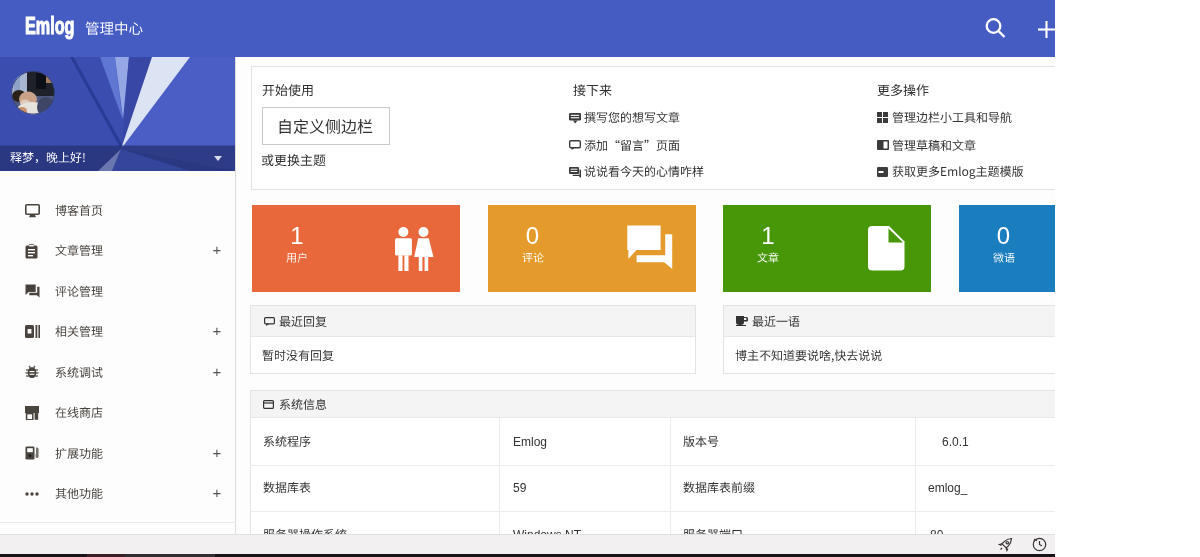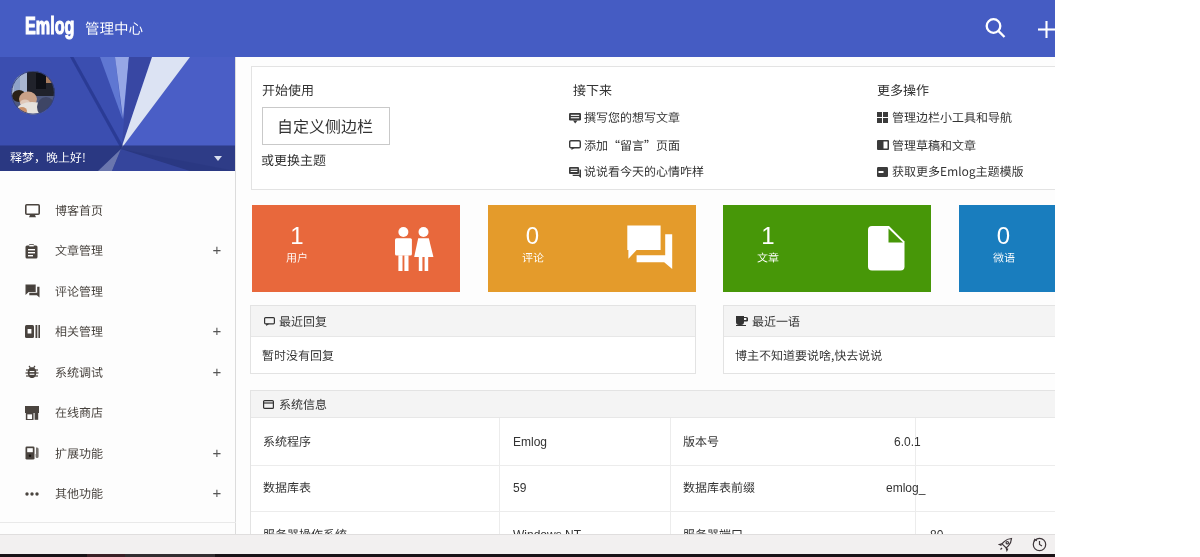--- a/index.html
+++ b/index.html
@@ -386,33 +386,33 @@
       <svg class="zh " width="48.0" height="17.4" viewBox="0 0 48.0 17.4">
         <path fill="#333333" d="M3.4 11.2 4.3 11.6Q4 12 3.5 12.5Q3.1 13 2.6 13.4Q2.1 13.8 1.6 14.2Q1.5 14.1 1.4 14Q1.3 13.9 1.1 13.7Q1 13.6 0.8 13.6Q1.6 13.1 2.3 12.5Q3 11.9 3.4 11.2ZM7.6 11.6 8.3 11.2Q8.8 11.5 9.4 12Q9.9 12.4 10.4 12.9Q10.9 13.3 11.2 13.6L10.5 14.2Q10.2 13.8 9.7 13.4Q9.2 12.9 8.7 12.5Q8.1 12 7.6 11.6ZM5.7 10.3H6.6V13.7Q6.6 14.1 6.5 14.3Q6.4 14.5 6.1 14.6Q5.8 14.7 5.3 14.7Q4.8 14.7 4.2 14.7Q4.2 14.5 4.1 14.3Q4 14 3.8 13.9Q4.2 13.9 4.5 13.9Q4.9 13.9 5.1 13.9Q5.3 13.9 5.4 13.9Q5.6 13.9 5.6 13.8Q5.7 13.8 5.7 13.7ZM9.6 3.9 10.3 4.7Q9.4 4.9 8.4 5Q7.3 5.2 6.2 5.3Q5 5.4 3.8 5.5Q2.6 5.6 1.5 5.7Q1.5 5.5 1.4 5.3Q1.4 5 1.3 4.9Q2.4 4.8 3.5 4.7Q4.7 4.7 5.8 4.5Q6.9 4.4 7.9 4.3Q8.9 4.1 9.6 3.9ZM1.5 11Q1.5 10.9 1.5 10.7Q1.4 10.6 1.4 10.4Q1.3 10.3 1.3 10.1Q1.6 10.1 2 9.9Q2.4 9.8 2.9 9.5Q3.2 9.3 3.8 9Q4.4 8.7 5.2 8.2Q6 7.7 6.8 7.2Q7.6 6.6 8.4 6L9.1 6.6Q7.4 7.9 5.6 8.9Q3.9 9.9 2.2 10.6V10.6Q2.2 10.6 2.1 10.6Q2 10.7 1.9 10.7Q1.7 10.8 1.6 10.9Q1.5 10.9 1.5 11ZM1.5 11 1.5 10.3 2.1 10 9.8 9.5Q9.8 9.7 9.8 9.9Q9.8 10.1 9.8 10.2Q8 10.4 6.7 10.5Q5.5 10.5 4.6 10.6Q3.7 10.7 3.2 10.7Q2.6 10.8 2.3 10.8Q2 10.9 1.8 10.9Q1.7 10.9 1.5 11ZM2.2 8.5Q2.2 8.4 2.1 8.2Q2.1 8.1 2 7.9Q2 7.8 1.9 7.7Q2.1 7.6 2.3 7.5Q2.6 7.4 2.8 7.2Q3 7.1 3.3 6.9Q3.5 6.6 3.9 6.3Q4.3 6 4.6 5.6Q5 5.3 5.3 4.9L6.1 5.3Q5.3 6.1 4.5 6.8Q3.6 7.5 2.8 8.1V8.1Q2.8 8.1 2.7 8.1Q2.6 8.2 2.5 8.2Q2.4 8.3 2.3 8.3Q2.2 8.4 2.2 8.5ZM2.2 8.5 2.2 7.9 2.7 7.6 6.9 7.4Q6.8 7.6 6.8 7.8Q6.8 8 6.8 8.1Q5.3 8.2 4.5 8.2Q3.6 8.3 3.2 8.3Q2.7 8.4 2.5 8.4Q2.3 8.4 2.2 8.5ZM8 8.6 8.7 8.2Q9.1 8.6 9.6 9.1Q10.1 9.6 10.5 10.1Q10.9 10.5 11.1 10.9L10.4 11.3Q10.2 11 9.8 10.5Q9.4 10 8.9 9.5Q8.4 9 8 8.6Z M20.9 7.3 21.6 6.9Q21.9 7.3 22.3 7.8Q22.6 8.3 22.9 8.8Q23.2 9.2 23.4 9.6L22.6 10Q22.5 9.7 22.2 9.2Q21.9 8.7 21.6 8.2Q21.2 7.7 20.9 7.3ZM16.9 5.6H23.4V6.4H16.9ZM20.4 9.7H21.3V13.5Q21.3 13.7 21.3 13.8Q21.4 13.8 21.6 13.8Q21.6 13.8 21.8 13.8Q22 13.8 22.1 13.8Q22.3 13.8 22.4 13.8Q22.5 13.8 22.6 13.7Q22.7 13.6 22.7 13.3Q22.7 12.9 22.7 12.2Q22.9 12.3 23.1 12.4Q23.3 12.5 23.5 12.6Q23.5 13.4 23.4 13.8Q23.3 14.3 23.1 14.5Q22.8 14.6 22.5 14.6Q22.4 14.6 22.3 14.6Q22.1 14.6 21.9 14.6Q21.8 14.6 21.6 14.6Q21.5 14.6 21.4 14.6Q21 14.6 20.8 14.5Q20.6 14.4 20.5 14.2Q20.4 13.9 20.4 13.5ZM18.1 9.7H19Q19 10.7 18.9 11.5Q18.7 12.3 18.5 13Q18.2 13.6 17.7 14Q17.2 14.5 16.4 14.8Q16.3 14.7 16.2 14.6Q16.1 14.4 16 14.3Q15.9 14.2 15.8 14.1Q16.5 13.8 17 13.4Q17.4 13.1 17.7 12.5Q17.9 12 18 11.3Q18.1 10.6 18.1 9.7ZM16.9 9.8 16.9 9.1 17.4 8.8 22.3 8.4Q22.3 8.5 22.3 8.8Q22.3 9 22.4 9.1Q21 9.2 20.1 9.3Q19.1 9.4 18.6 9.5Q18 9.5 17.7 9.6Q17.4 9.6 17.2 9.7Q17 9.7 16.9 9.8ZM19.1 4 20 3.8Q20.2 4.2 20.4 4.6Q20.6 5 20.7 5.3L19.8 5.6Q19.7 5.3 19.5 4.9Q19.3 4.4 19.1 4ZM16.9 9.8Q16.9 9.6 16.9 9.5Q16.8 9.3 16.8 9.1Q16.7 9 16.6 8.9Q16.8 8.8 17 8.7Q17.2 8.7 17.4 8.5Q17.5 8.4 17.8 8.1Q18 7.7 18.4 7.3Q18.7 6.9 18.9 6.5Q19.2 6.2 19.4 5.9H20.4Q20.2 6.3 19.9 6.7Q19.6 7.1 19.2 7.6Q18.9 8.1 18.6 8.5Q18.2 8.9 18 9.2Q18 9.2 17.9 9.2Q17.8 9.2 17.6 9.3Q17.5 9.4 17.3 9.4Q17.2 9.5 17.1 9.6Q16.9 9.7 16.9 9.8ZM12.8 11.7Q12.8 11.6 12.7 11.5Q12.7 11.3 12.6 11.1Q12.6 11 12.5 10.9Q12.7 10.8 12.9 10.6Q13.1 10.4 13.4 10.1Q13.6 9.9 13.9 9.5Q14.1 9.2 14.5 8.7Q14.9 8.1 15.2 7.5Q15.6 6.9 15.9 6.3L16.7 6.8Q16 8 15.2 9.2Q14.3 10.4 13.4 11.2V11.3Q13.4 11.3 13.3 11.3Q13.2 11.4 13.1 11.4Q13 11.5 12.9 11.6Q12.8 11.7 12.8 11.7ZM12.8 11.7 12.7 11 13.2 10.6 16.4 10Q16.4 10.2 16.4 10.4Q16.4 10.7 16.4 10.8Q15.3 11 14.6 11.2Q14 11.4 13.6 11.5Q13.2 11.5 13.1 11.6Q12.9 11.7 12.8 11.7ZM12.7 8.8Q12.7 8.7 12.6 8.6Q12.6 8.4 12.5 8.2Q12.5 8 12.4 7.9Q12.6 7.9 12.7 7.7Q12.9 7.5 13.1 7.2Q13.2 7 13.4 6.7Q13.6 6.4 13.9 5.9Q14.1 5.4 14.4 4.9Q14.6 4.3 14.8 3.8L15.7 4.2Q15.4 5 15 5.7Q14.6 6.4 14.2 7.1Q13.7 7.8 13.3 8.3V8.3Q13.3 8.3 13.2 8.4Q13.1 8.4 13 8.5Q12.9 8.6 12.8 8.7Q12.7 8.8 12.7 8.8ZM12.7 8.8 12.7 8.2 13.1 7.9 15.4 7.6Q15.4 7.8 15.3 8Q15.3 8.3 15.3 8.4Q14.5 8.5 14.1 8.6Q13.6 8.6 13.3 8.7Q13.1 8.7 12.9 8.8Q12.8 8.8 12.7 8.8ZM12.5 13.3Q13 13.2 13.6 13Q14.3 12.8 15 12.6Q15.7 12.4 16.4 12.2L16.5 12.9Q15.5 13.3 14.5 13.6Q13.5 13.9 12.7 14.2Z M31.7 9.5H32.6V14.3H31.7ZM29.1 9.2H35.3V10H29.1ZM28.6 13.8H35.6V14.6H28.6ZM29.4 11.4H35V12.2H29.4ZM30.4 5.1V7.3H34V5.1ZM29.5 4.3H34.9V8.1H29.5ZM26.5 4.8H27.4V14.9H26.5ZM24.6 7.2H28.9V8.1H24.6ZM26.6 7.5 27.2 7.8Q27 8.4 26.7 9.1Q26.5 9.8 26.1 10.4Q25.8 11.1 25.5 11.7Q25.2 12.3 24.8 12.7Q24.7 12.5 24.6 12.3Q24.5 12 24.3 11.9Q24.7 11.5 25 11Q25.3 10.5 25.6 9.9Q25.9 9.3 26.2 8.7Q26.4 8.1 26.6 7.5ZM28.3 4 29 4.7Q28.4 4.9 27.7 5.1Q27 5.3 26.2 5.4Q25.5 5.6 24.8 5.7Q24.8 5.5 24.7 5.3Q24.6 5.1 24.5 5Q25.2 4.9 25.9 4.7Q26.6 4.6 27.3 4.4Q27.9 4.2 28.3 4ZM27.4 8.8Q27.5 8.9 27.7 9.1Q28 9.3 28.2 9.6Q28.5 9.9 28.7 10.1Q29 10.4 29.1 10.5L28.5 11.2Q28.4 11 28.2 10.7Q28 10.4 27.8 10.1Q27.5 9.8 27.3 9.6Q27.1 9.3 27 9.1Z M39.5 6.9H45.5V7.6H39.5ZM38.8 9.9H46.7V10.7H38.8ZM42.5 10.2H43.4V13.8Q43.4 14.2 43.3 14.5Q43.2 14.7 42.8 14.8Q42.5 14.9 42 14.9Q41.4 14.9 40.6 14.9Q40.6 14.7 40.5 14.5Q40.4 14.2 40.3 14Q40.7 14.1 41.1 14.1Q41.5 14.1 41.8 14.1Q42.1 14.1 42.2 14.1Q42.4 14 42.4 14Q42.5 14 42.5 13.8ZM46.4 9.9H46.6L46.7 9.8L47.4 10.1Q46.9 10.8 46.4 11.4Q45.9 12.1 45.5 12.5L44.8 12.2Q45.2 11.8 45.6 11.2Q46.1 10.6 46.4 10ZM45.3 6.9H45.5L45.7 6.8L46.3 7.3Q45.9 7.7 45.3 8.1Q44.8 8.5 44.2 8.9Q43.6 9.3 43.1 9.6Q43 9.4 42.8 9.3Q42.7 9.1 42.6 9Q43.1 8.8 43.6 8.5Q44.1 8.1 44.5 7.7Q45 7.4 45.3 7.1ZM37.9 5.2H47.4V6H37.9ZM37.4 5.2H38.3V8.5Q38.3 9.2 38.3 10Q38.2 10.9 38.1 11.7Q38 12.6 37.7 13.4Q37.5 14.2 37.1 14.9Q37.1 14.8 36.9 14.7Q36.8 14.6 36.6 14.6Q36.5 14.5 36.4 14.4Q36.7 13.8 37 13Q37.2 12.3 37.3 11.5Q37.4 10.7 37.4 9.9Q37.4 9.2 37.4 8.5ZM40.5 8.7 41 8.1Q41.6 8.4 42.2 8.7Q42.9 9 43.5 9.3Q44.1 9.6 44.5 9.8L43.9 10.4Q43.5 10.2 42.9 9.9Q42.3 9.5 41.7 9.2Q41 8.9 40.5 8.7ZM41.7 4 42.5 3.8Q42.7 4.1 43 4.6Q43.2 5 43.3 5.3L42.4 5.6Q42.3 5.3 42.1 4.9Q41.8 4.4 41.7 4Z"></path>
       </svg>
     </div>
 <div class="lat" style="left:513px;top:434.5px">Emlog</div>
 <div style="position:absolute;left:683px;top:431.6px;">
       <svg class="zh " width="36.0" height="17.4" viewBox="0 0 36.0 17.4">
         <path fill="#333333" d="M1.6 7.2H5.3V8H1.6ZM6.3 7.3H10.6V8.2H6.3ZM3.4 3.8H4.2V7.6H3.4ZM1.6 9.7H4.5V14.9H3.7V10.5H1.6ZM1.3 4.1H2.1V8.8Q2.1 9.6 2.1 10.4Q2 11.3 1.9 12Q1.8 12.8 1.6 13.6Q1.4 14.3 1 14.9Q0.9 14.8 0.8 14.7Q0.7 14.6 0.6 14.5Q0.5 14.4 0.4 14.4Q0.7 13.8 0.8 13.1Q1 12.4 1.1 11.7Q1.2 11 1.2 10.3Q1.3 9.5 1.3 8.9ZM10.3 7.3H10.5L10.6 7.3L11.2 7.5Q10.9 9.4 10.3 10.9Q9.7 12.3 8.8 13.3Q7.8 14.3 6.7 14.9Q6.7 14.8 6.6 14.7Q6.5 14.5 6.4 14.4Q6.3 14.3 6.2 14.2Q7.2 13.7 8.1 12.8Q8.9 11.9 9.5 10.5Q10.1 9.2 10.3 7.5ZM7.6 7.9Q7.8 9.3 8.4 10.6Q8.9 11.8 9.7 12.7Q10.5 13.7 11.6 14.2Q11.5 14.3 11.3 14.4Q11.2 14.5 11.1 14.7Q11 14.8 10.9 14.9Q9.8 14.3 9 13.3Q8.2 12.3 7.7 10.9Q7.2 9.6 6.9 8ZM10.8 3.9 11.4 4.7Q10.7 4.9 9.8 5Q8.9 5.2 7.9 5.3Q6.9 5.4 6 5.4Q6 5.3 5.9 5Q5.9 4.8 5.8 4.7Q6.7 4.6 7.6 4.5Q8.5 4.4 9.4 4.2Q10.2 4.1 10.8 3.9ZM5.8 4.7H6.7V8.8Q6.7 9.6 6.6 10.4Q6.6 11.2 6.5 12Q6.3 12.8 6.1 13.5Q5.9 14.3 5.5 14.9Q5.4 14.9 5.3 14.8Q5.1 14.7 5 14.6Q4.9 14.5 4.8 14.4Q5.1 13.8 5.3 13.1Q5.5 12.4 5.6 11.7Q5.7 10.9 5.8 10.2Q5.8 9.5 5.8 8.8Z M12.8 6.4H23.2V7.3H12.8ZM14.7 11.7H21.3V12.6H14.7ZM17.5 3.9H18.5V14.9H17.5ZM16.6 6.7 17.5 6.9Q17 8.2 16.3 9.3Q15.7 10.5 14.8 11.4Q14 12.3 13.1 13Q13 12.9 12.9 12.7Q12.8 12.6 12.7 12.5Q12.6 12.3 12.4 12.2Q13.3 11.7 14.1 10.8Q14.9 9.9 15.6 8.9Q16.2 7.8 16.6 6.7ZM19.3 6.7Q19.7 7.8 20.4 8.9Q21 9.9 21.8 10.8Q22.7 11.6 23.6 12.2Q23.5 12.3 23.3 12.4Q23.2 12.5 23.1 12.7Q23 12.8 22.9 12.9Q21.9 12.3 21.1 11.4Q20.3 10.5 19.6 9.3Q19 8.2 18.5 6.9Z M27.1 5.1V6.8H32.8V5.1ZM26.2 4.3H33.8V7.6H26.2ZM24.8 8.6H35.2V9.5H24.8ZM27 10.8H33.1V11.6H27ZM32.8 10.8H33.8Q33.8 10.8 33.8 10.9Q33.8 11 33.8 11.1Q33.8 11.2 33.7 11.2Q33.6 12.2 33.4 12.9Q33.3 13.6 33.1 13.9Q32.9 14.3 32.7 14.5Q32.5 14.7 32.3 14.8Q32 14.8 31.7 14.8Q31.4 14.9 30.8 14.9Q30.3 14.8 29.6 14.8Q29.6 14.6 29.5 14.4Q29.5 14.1 29.3 13.9Q30 14 30.5 14Q31.1 14 31.4 14Q31.6 14 31.7 14Q31.9 14 32 13.9Q32.1 13.8 32.3 13.4Q32.4 13.1 32.6 12.5Q32.7 11.9 32.8 10.9ZM27.4 9 28.3 9.1Q28.2 9.6 28.1 10Q27.9 10.5 27.8 10.9Q27.6 11.3 27.5 11.6H26.4Q26.6 11.3 26.8 10.8Q26.9 10.4 27.1 9.9Q27.2 9.4 27.4 9Z"></path>
       </svg>
     </div>
-<div class="lat" style="left:894px;top:434.5px">6.0.1</div>
+<div class="lat" style="left:942px;top:434.5px">6.0.1</div>
 <div style="position:absolute;left:263px;top:478.1px;">
       <svg class="zh " width="48.0" height="17.4" viewBox="0 0 48.0 17.4">
         <path fill="#333333" d="M0.8 10H5.4V10.8H0.8ZM0.6 6.1H6.4V6.8H0.6ZM5.3 4.1 6.1 4.4Q5.8 4.8 5.5 5.2Q5.2 5.7 5 6L4.4 5.7Q4.6 5.5 4.7 5.2Q4.9 4.9 5.1 4.6Q5.2 4.3 5.3 4.1ZM3.1 3.8H3.9V9.1H3.1ZM1.1 4.4 1.7 4.1Q2 4.5 2.2 4.9Q2.4 5.4 2.5 5.7L1.8 6Q1.7 5.7 1.5 5.2Q1.3 4.8 1.1 4.4ZM3.1 6.4 3.7 6.7Q3.4 7.2 3 7.7Q2.5 8.2 2 8.7Q1.5 9.1 1 9.4Q0.9 9.2 0.7 9Q0.6 8.8 0.5 8.7Q1 8.5 1.5 8.1Q2 7.7 2.4 7.3Q2.8 6.8 3.1 6.4ZM3.8 6.6Q4 6.7 4.3 6.9Q4.6 7.1 4.9 7.3Q5.3 7.6 5.6 7.8Q5.9 8 6 8.1L5.5 8.7Q5.4 8.6 5.1 8.3Q4.8 8.1 4.5 7.8Q4.1 7.6 3.8 7.4Q3.5 7.2 3.3 7ZM7.3 6.2H11.4V7H7.3ZM7.5 3.9 8.4 4.1Q8.2 5.2 7.9 6.3Q7.7 7.3 7.3 8.3Q6.9 9.2 6.5 9.9Q6.4 9.8 6.3 9.7Q6.1 9.6 6 9.5Q5.9 9.4 5.8 9.3Q6.2 8.7 6.6 7.8Q6.9 7 7.2 6Q7.4 5 7.5 3.9ZM9.8 6.6 10.6 6.7Q10.3 8.8 9.8 10.3Q9.2 11.9 8.3 13Q7.4 14.1 5.9 14.9Q5.9 14.8 5.8 14.7Q5.7 14.5 5.6 14.4Q5.5 14.3 5.4 14.2Q6.8 13.5 7.7 12.5Q8.5 11.4 9 10Q9.5 8.5 9.8 6.6ZM7.8 6.9Q8 8.5 8.5 9.9Q9 11.3 9.8 12.4Q10.6 13.5 11.7 14.1Q11.5 14.2 11.3 14.4Q11.2 14.6 11.1 14.8Q9.9 14.1 9.1 13Q8.3 11.8 7.8 10.3Q7.3 8.8 7 7.1ZM1.3 12.1 1.9 11.5Q2.5 11.8 3.2 12.1Q3.9 12.4 4.5 12.8Q5.1 13.1 5.5 13.4L4.9 14Q4.5 13.7 3.9 13.3Q3.3 13 2.6 12.7Q2 12.3 1.3 12.1ZM5.1 10H5.3L5.4 10L5.9 10.2Q5.6 11.5 4.8 12.4Q4.1 13.3 3.1 13.9Q2.1 14.5 0.9 14.8Q0.9 14.6 0.7 14.4Q0.6 14.2 0.5 14.1Q1.6 13.8 2.5 13.3Q3.4 12.8 4.1 12.1Q4.8 11.3 5.1 10.2ZM1.3 12.1Q1.6 11.7 1.9 11.2Q2.1 10.7 2.4 10.2Q2.6 9.7 2.8 9.3L3.6 9.4Q3.4 9.9 3.2 10.4Q2.9 10.9 2.6 11.4Q2.4 11.9 2.1 12.2Z M17.2 4.4H23.1V7.5H17.2V6.7H22.2V5.2H17.2ZM16.7 4.4H17.6V8Q17.6 8.7 17.6 9.6Q17.5 10.5 17.4 11.5Q17.2 12.4 16.9 13.3Q16.6 14.1 16.1 14.9Q16 14.8 15.9 14.7Q15.8 14.6 15.6 14.5Q15.5 14.4 15.4 14.4Q15.9 13.7 16.1 12.9Q16.4 12.1 16.5 11.2Q16.7 10.3 16.7 9.5Q16.7 8.7 16.7 8ZM17.2 8.8H23.5V9.6H17.2ZM18.2 13.7H22.6V14.4H18.2ZM20 7.4H20.8V11.4H20ZM17.8 11.1H23.1V14.8H22.3V11.8H18.6V14.9H17.8ZM12.4 10.2Q13.1 10 14.1 9.7Q15.1 9.4 16.1 9.1L16.2 9.9Q15.3 10.2 14.3 10.5Q13.4 10.8 12.6 11.1ZM12.5 6.3H16.2V7.1H12.5ZM14 3.8H14.8V13.8Q14.8 14.1 14.8 14.3Q14.7 14.5 14.4 14.6Q14.2 14.7 13.9 14.8Q13.5 14.8 12.9 14.8Q12.9 14.6 12.8 14.4Q12.8 14.1 12.7 14Q13.1 14 13.4 14Q13.7 14 13.8 14Q13.9 14 14 13.9Q14 13.9 14 13.8Z M27.1 7.3H34.9V8.2H27.1ZM26.8 12.2H35.4V13H26.8ZM31.1 8.7H32V14.9H31.1ZM27.9 11Q27.9 10.9 27.8 10.7Q27.8 10.6 27.7 10.4Q27.6 10.2 27.6 10.1Q27.8 10.1 27.9 9.9Q28.1 9.7 28.3 9.4Q28.3 9.3 28.5 8.9Q28.7 8.6 28.9 8.2Q29.2 7.7 29.4 7.2Q29.6 6.7 29.8 6.1L30.7 6.5Q30.4 7.2 30 7.9Q29.7 8.6 29.3 9.3Q28.9 10 28.5 10.5V10.5Q28.5 10.5 28.4 10.5Q28.3 10.6 28.2 10.7Q28.1 10.7 28 10.8Q27.9 10.9 27.9 11ZM27.9 11V10.3L28.4 10H34.7L34.7 10.8H29Q28.6 10.8 28.3 10.9Q28 10.9 27.9 11ZM25.9 5.1H35.4V5.9H25.9ZM25.5 5.1H26.3V8.5Q26.3 9.2 26.3 10Q26.3 10.9 26.1 11.7Q26 12.6 25.8 13.4Q25.5 14.2 25.1 14.9Q25.1 14.9 24.9 14.7Q24.8 14.6 24.6 14.6Q24.5 14.5 24.4 14.4Q24.7 13.8 25 13Q25.2 12.3 25.3 11.5Q25.4 10.7 25.4 9.9Q25.5 9.2 25.5 8.5ZM29.6 4.1 30.5 3.8Q30.7 4.2 31 4.6Q31.2 5 31.3 5.2L30.3 5.5Q30.3 5.2 30.1 4.8Q29.9 4.4 29.6 4.1Z M37.3 4.9H46.8V5.7H37.3ZM37.9 6.7H46.3V7.4H37.9ZM36.8 8.5H47.2V9.3H36.8ZM41.5 3.8H42.4V9.2H41.5ZM41.3 8.7 42.1 9.1Q41.7 9.6 41.1 10.1Q40.5 10.6 39.8 11.1Q39.1 11.5 38.4 11.9Q37.7 12.2 37 12.5Q37 12.3 36.9 12.2Q36.8 12.1 36.6 11.9Q36.5 11.8 36.4 11.7Q37.1 11.5 37.8 11.2Q38.5 10.9 39.2 10.5Q39.8 10.1 40.4 9.6Q40.9 9.2 41.3 8.7ZM42.7 8.9Q43.1 10.1 43.8 11Q44.4 12 45.4 12.7Q46.4 13.3 47.6 13.7Q47.5 13.8 47.4 13.9Q47.3 14.1 47.2 14.2Q47.1 14.3 47 14.5Q45.7 14.1 44.7 13.3Q43.7 12.5 43 11.5Q42.3 10.4 41.8 9.1ZM46.2 9.8 46.9 10.3Q46.3 10.8 45.6 11.3Q44.9 11.8 44.2 12.2L43.7 11.7Q44.1 11.4 44.5 11.1Q45 10.8 45.4 10.4Q45.8 10.1 46.2 9.8ZM39 14.9 39 14.1 39.4 13.7 42.9 12.7Q43 12.9 43 13.1Q43.1 13.3 43.1 13.5Q41.8 13.9 41.1 14.1Q40.3 14.4 39.9 14.5Q39.5 14.6 39.3 14.7Q39.1 14.8 39 14.9ZM39 14.9Q39 14.8 38.9 14.6Q38.9 14.4 38.8 14.3Q38.7 14.1 38.6 14.1Q38.8 14 38.9 13.8Q39.1 13.6 39.1 13.3V10.7H40V14Q40 14 39.9 14.1Q39.8 14.1 39.7 14.2Q39.5 14.3 39.4 14.4Q39.2 14.6 39.1 14.7Q39 14.8 39 14.9Z"></path>
       </svg>
     </div>
 <div class="lat" style="left:513px;top:481.0px">59</div>
 <div style="position:absolute;left:683px;top:478.1px;">
       <svg class="zh " width="72.0" height="17.4" viewBox="0 0 72.0 17.4">
         <path fill="#333333" d="M0.8 10H5.4V10.8H0.8ZM0.6 6.1H6.4V6.8H0.6ZM5.3 4.1 6.1 4.4Q5.8 4.8 5.5 5.2Q5.2 5.7 5 6L4.4 5.7Q4.6 5.5 4.7 5.2Q4.9 4.9 5.1 4.6Q5.2 4.3 5.3 4.1ZM3.1 3.8H3.9V9.1H3.1ZM1.1 4.4 1.7 4.1Q2 4.5 2.2 4.9Q2.4 5.4 2.5 5.7L1.8 6Q1.7 5.7 1.5 5.2Q1.3 4.8 1.1 4.4ZM3.1 6.4 3.7 6.7Q3.4 7.2 3 7.7Q2.5 8.2 2 8.7Q1.5 9.1 1 9.4Q0.9 9.2 0.7 9Q0.6 8.8 0.5 8.7Q1 8.5 1.5 8.1Q2 7.7 2.4 7.3Q2.8 6.8 3.1 6.4ZM3.8 6.6Q4 6.7 4.3 6.9Q4.6 7.1 4.9 7.3Q5.3 7.6 5.6 7.8Q5.9 8 6 8.1L5.5 8.7Q5.4 8.6 5.1 8.3Q4.8 8.1 4.5 7.8Q4.1 7.6 3.8 7.4Q3.5 7.2 3.3 7ZM7.3 6.2H11.4V7H7.3ZM7.5 3.9 8.4 4.1Q8.2 5.2 7.9 6.3Q7.7 7.3 7.3 8.3Q6.9 9.2 6.5 9.9Q6.4 9.8 6.3 9.7Q6.1 9.6 6 9.5Q5.9 9.4 5.8 9.3Q6.2 8.7 6.6 7.8Q6.9 7 7.2 6Q7.4 5 7.5 3.9ZM9.8 6.6 10.6 6.7Q10.3 8.8 9.8 10.3Q9.2 11.9 8.3 13Q7.4 14.1 5.9 14.9Q5.9 14.8 5.8 14.7Q5.7 14.5 5.6 14.4Q5.5 14.3 5.4 14.2Q6.8 13.5 7.7 12.5Q8.5 11.4 9 10Q9.5 8.5 9.8 6.6ZM7.8 6.9Q8 8.5 8.5 9.9Q9 11.3 9.8 12.4Q10.6 13.5 11.7 14.1Q11.5 14.2 11.3 14.4Q11.2 14.6 11.1 14.8Q9.9 14.1 9.1 13Q8.3 11.8 7.8 10.3Q7.3 8.8 7 7.1ZM1.3 12.1 1.9 11.5Q2.5 11.8 3.2 12.1Q3.9 12.4 4.5 12.8Q5.1 13.1 5.5 13.4L4.9 14Q4.5 13.7 3.9 13.3Q3.3 13 2.6 12.7Q2 12.3 1.3 12.1ZM5.1 10H5.3L5.4 10L5.9 10.2Q5.6 11.5 4.8 12.4Q4.1 13.3 3.1 13.9Q2.1 14.5 0.9 14.8Q0.9 14.6 0.7 14.4Q0.6 14.2 0.5 14.1Q1.6 13.8 2.5 13.3Q3.4 12.8 4.1 12.1Q4.8 11.3 5.1 10.2ZM1.3 12.1Q1.6 11.7 1.9 11.2Q2.1 10.7 2.4 10.2Q2.6 9.7 2.8 9.3L3.6 9.4Q3.4 9.9 3.2 10.4Q2.9 10.9 2.6 11.4Q2.4 11.9 2.1 12.2Z M17.2 4.4H23.1V7.5H17.2V6.7H22.2V5.2H17.2ZM16.7 4.4H17.6V8Q17.6 8.7 17.6 9.6Q17.5 10.5 17.4 11.5Q17.2 12.4 16.9 13.3Q16.6 14.1 16.1 14.9Q16 14.8 15.9 14.7Q15.8 14.6 15.6 14.5Q15.5 14.4 15.4 14.4Q15.9 13.7 16.1 12.9Q16.4 12.1 16.5 11.2Q16.7 10.3 16.7 9.5Q16.7 8.7 16.7 8ZM17.2 8.8H23.5V9.6H17.2ZM18.2 13.7H22.6V14.4H18.2ZM20 7.4H20.8V11.4H20ZM17.8 11.1H23.1V14.8H22.3V11.8H18.6V14.9H17.8ZM12.4 10.2Q13.1 10 14.1 9.7Q15.1 9.4 16.1 9.1L16.2 9.9Q15.3 10.2 14.3 10.5Q13.4 10.8 12.6 11.1ZM12.5 6.3H16.2V7.1H12.5ZM14 3.8H14.8V13.8Q14.8 14.1 14.8 14.3Q14.7 14.5 14.4 14.6Q14.2 14.7 13.9 14.8Q13.5 14.8 12.9 14.8Q12.9 14.6 12.8 14.4Q12.8 14.1 12.7 14Q13.1 14 13.4 14Q13.7 14 13.8 14Q13.9 14 14 13.9Q14 13.9 14 13.8Z M27.1 7.3H34.9V8.2H27.1ZM26.8 12.2H35.4V13H26.8ZM31.1 8.7H32V14.9H31.1ZM27.9 11Q27.9 10.9 27.8 10.7Q27.8 10.6 27.7 10.4Q27.6 10.2 27.6 10.1Q27.8 10.1 27.9 9.9Q28.1 9.7 28.3 9.4Q28.3 9.3 28.5 8.9Q28.7 8.6 28.9 8.2Q29.2 7.7 29.4 7.2Q29.6 6.7 29.8 6.1L30.7 6.5Q30.4 7.2 30 7.9Q29.7 8.6 29.3 9.3Q28.9 10 28.5 10.5V10.5Q28.5 10.5 28.4 10.5Q28.3 10.6 28.2 10.7Q28.1 10.7 28 10.8Q27.9 10.9 27.9 11ZM27.9 11V10.3L28.4 10H34.7L34.7 10.8H29Q28.6 10.8 28.3 10.9Q28 10.9 27.9 11ZM25.9 5.1H35.4V5.9H25.9ZM25.5 5.1H26.3V8.5Q26.3 9.2 26.3 10Q26.3 10.9 26.1 11.7Q26 12.6 25.8 13.4Q25.5 14.2 25.1 14.9Q25.1 14.9 24.9 14.7Q24.8 14.6 24.6 14.6Q24.5 14.5 24.4 14.4Q24.7 13.8 25 13Q25.2 12.3 25.3 11.5Q25.4 10.7 25.4 9.9Q25.5 9.2 25.5 8.5ZM29.6 4.1 30.5 3.8Q30.7 4.2 31 4.6Q31.2 5 31.3 5.2L30.3 5.5Q30.3 5.2 30.1 4.8Q29.9 4.4 29.6 4.1Z M37.3 4.9H46.8V5.7H37.3ZM37.9 6.7H46.3V7.4H37.9ZM36.8 8.5H47.2V9.3H36.8ZM41.5 3.8H42.4V9.2H41.5ZM41.3 8.7 42.1 9.1Q41.7 9.6 41.1 10.1Q40.5 10.6 39.8 11.1Q39.1 11.5 38.4 11.9Q37.7 12.2 37 12.5Q37 12.3 36.9 12.2Q36.8 12.1 36.6 11.9Q36.5 11.8 36.4 11.7Q37.1 11.5 37.8 11.2Q38.5 10.9 39.2 10.5Q39.8 10.1 40.4 9.6Q40.9 9.2 41.3 8.7ZM42.7 8.9Q43.1 10.1 43.8 11Q44.4 12 45.4 12.7Q46.4 13.3 47.6 13.7Q47.5 13.8 47.4 13.9Q47.3 14.1 47.2 14.2Q47.1 14.3 47 14.5Q45.7 14.1 44.7 13.3Q43.7 12.5 43 11.5Q42.3 10.4 41.8 9.1ZM46.2 9.8 46.9 10.3Q46.3 10.8 45.6 11.3Q44.9 11.8 44.2 12.2L43.7 11.7Q44.1 11.4 44.5 11.1Q45 10.8 45.4 10.4Q45.8 10.1 46.2 9.8ZM39 14.9 39 14.1 39.4 13.7 42.9 12.7Q43 12.9 43 13.1Q43.1 13.3 43.1 13.5Q41.8 13.9 41.1 14.1Q40.3 14.4 39.9 14.5Q39.5 14.6 39.3 14.7Q39.1 14.8 39 14.9ZM39 14.9Q39 14.8 38.9 14.6Q38.9 14.4 38.8 14.3Q38.7 14.1 38.6 14.1Q38.8 14 38.9 13.8Q39.1 13.6 39.1 13.3V10.7H40V14Q40 14 39.9 14.1Q39.8 14.1 39.7 14.2Q39.5 14.3 39.4 14.4Q39.2 14.6 39.1 14.7Q39 14.8 39 14.9Z M48.6 5.7H59.4V6.6H48.6ZM49.9 9.6H53.2V10.3H49.9ZM49.9 11.5H53.2V12.2H49.9ZM55.2 7.7H56.1V12.7H55.2ZM52.9 7.6H53.8V13.8Q53.8 14.2 53.7 14.4Q53.6 14.6 53.3 14.7Q53.1 14.8 52.7 14.8Q52.3 14.8 51.7 14.8Q51.6 14.7 51.6 14.4Q51.5 14.2 51.4 14Q51.8 14 52.2 14.1Q52.6 14.1 52.7 14Q52.8 14 52.9 14Q52.9 13.9 52.9 13.8ZM57.7 7.4H58.6V13.8Q58.6 14.2 58.5 14.4Q58.4 14.6 58.1 14.7Q57.8 14.8 57.3 14.8Q56.9 14.8 56.2 14.8Q56.1 14.7 56 14.4Q55.9 14.2 55.8 14Q56.4 14 56.8 14Q57.3 14 57.4 14Q57.6 14 57.6 13.9Q57.7 13.9 57.7 13.8ZM50.5 4.1 51.3 3.8Q51.7 4.2 52 4.7Q52.4 5.2 52.5 5.5L51.6 5.8Q51.5 5.5 51.2 5Q50.8 4.5 50.5 4.1ZM56.7 3.8 57.6 4.1Q57.3 4.7 56.9 5.2Q56.5 5.8 56.2 6.2L55.4 5.9Q55.6 5.6 55.9 5.3Q56.1 4.9 56.3 4.5Q56.5 4.1 56.7 3.8ZM49.4 7.6H53.2V8.4H50.2V14.8H49.4Z M60.8 11.7Q60.7 11.6 60.7 11.5Q60.7 11.4 60.6 11.2Q60.6 11.1 60.5 11Q60.7 11 60.9 10.7Q61.1 10.5 61.3 10.2Q61.4 10 61.7 9.7Q61.9 9.3 62.2 8.8Q62.5 8.3 62.9 7.7Q63.2 7.1 63.4 6.5L64.1 6.8Q63.5 8.1 62.8 9.2Q62.1 10.4 61.3 11.3V11.3Q61.3 11.3 61.2 11.4Q61.1 11.4 61 11.5Q60.9 11.5 60.8 11.6Q60.8 11.7 60.8 11.7ZM60.8 11.7 60.7 11 61.1 10.7 63.9 10Q63.9 10.2 63.9 10.4Q63.9 10.6 63.9 10.7Q63 11 62.4 11.2Q61.8 11.3 61.5 11.4Q61.1 11.5 61 11.6Q60.8 11.7 60.8 11.7ZM60.7 8.8Q60.7 8.8 60.6 8.6Q60.6 8.5 60.5 8.3Q60.5 8.2 60.4 8.1Q60.6 8 60.7 7.8Q60.9 7.6 61 7.3Q61.1 7.2 61.3 6.8Q61.4 6.5 61.7 6Q61.9 5.5 62.1 5Q62.3 4.4 62.4 3.9L63.2 4.2Q62.9 5 62.6 5.7Q62.3 6.5 61.9 7.1Q61.6 7.8 61.2 8.4V8.4Q61.2 8.4 61.1 8.4Q61 8.5 60.9 8.6Q60.8 8.6 60.8 8.7Q60.7 8.8 60.7 8.8ZM60.7 8.8 60.7 8.2 61.1 7.9 63.2 7.7Q63.1 7.9 63.1 8.1Q63.1 8.3 63.1 8.4Q62.4 8.5 61.9 8.6Q61.5 8.6 61.2 8.7Q61 8.7 60.9 8.8Q60.7 8.8 60.7 8.8ZM60.5 13.2Q61.1 13 62 12.7Q63 12.4 63.9 12L64.1 12.7Q63.2 13.1 62.3 13.4Q61.4 13.8 60.7 14.1ZM64.1 4.5H66.9V5.2H64.1ZM66.6 4.5H66.8L66.9 4.5L67.4 4.6Q67.2 5.8 66.7 6.7Q66.3 7.6 65.7 8.3Q65 8.9 64.3 9.3Q64.2 9.2 64.1 9Q63.9 8.8 63.8 8.7Q64.5 8.4 65 7.8Q65.6 7.2 66 6.4Q66.5 5.6 66.6 4.6ZM64.2 6.4 64.7 5.9Q65.2 6.2 65.7 6.5Q66.3 6.9 66.7 7.3Q67.2 7.6 67.4 8L66.9 8.5Q66.6 8.2 66.2 7.8Q65.7 7.4 65.2 7.1Q64.7 6.7 64.2 6.4ZM67.8 4.5H70.7V5.2H67.8ZM70.4 4.5H70.5L70.7 4.5L71.2 4.6Q70.9 5.8 70.4 6.7Q69.9 7.6 69.3 8.3Q68.6 8.9 67.8 9.3Q67.8 9.1 67.6 9Q67.5 8.8 67.4 8.7Q68.1 8.3 68.7 7.8Q69.3 7.2 69.7 6.4Q70.2 5.6 70.4 4.6ZM67.6 6.4 68.2 5.9Q68.7 6.2 69.3 6.6Q69.9 7.1 70.4 7.5Q71 7.9 71.3 8.3L70.7 8.8Q70.4 8.5 69.9 8Q69.4 7.6 68.8 7.2Q68.2 6.8 67.6 6.4ZM64 9.7H66.9V10.5H64ZM66.6 9.7H66.8L66.9 9.7L67.4 9.8Q67.2 11.1 66.6 12.1Q66.1 13.1 65.3 13.8Q64.6 14.5 63.7 14.9Q63.6 14.7 63.5 14.5Q63.3 14.3 63.2 14.2Q64 13.9 64.7 13.3Q65.4 12.7 65.9 11.8Q66.4 10.9 66.6 9.8ZM64 11.7 64.6 11.2Q65.1 11.5 65.6 11.9Q66.2 12.3 66.6 12.7Q67.1 13 67.4 13.4L66.8 13.9Q66.5 13.6 66.1 13.2Q65.6 12.8 65.1 12.4Q64.6 12 64 11.7ZM67.6 9.7H70.8V10.5H67.6ZM70.5 9.7H70.7L70.8 9.7L71.3 9.8Q71 11.2 70.4 12.2Q69.8 13.1 69 13.8Q68.2 14.5 67.3 14.9Q67.2 14.8 67 14.5Q66.9 14.3 66.8 14.2Q67.6 13.9 68.4 13.3Q69.2 12.7 69.7 11.8Q70.3 11 70.5 9.8ZM68.4 10.3Q68.7 11.2 69.1 12Q69.6 12.7 70.2 13.3Q70.8 13.9 71.6 14.2Q71.5 14.3 71.3 14.5Q71.2 14.7 71.1 14.9Q69.8 14.3 69 13.1Q68.2 12 67.7 10.5Z"></path>
       </svg>
     </div>
-<div class="lat" style="left:886px;top:481.0px">emlog_</div>
+<div class="lat" style="left:928px;top:481.0px">emlog_</div>
 <div style="position:absolute;left:263px;top:524.6px;">
       <svg class="zh " width="84.0" height="17.4" viewBox="0 0 84.0 17.4">
         <path fill="#333333" d="M1.7 4.3H4.4V5.1H1.7ZM1.7 7.1H4.5V7.9H1.7ZM6.3 8.4H10.7V9.2H6.3ZM1.6 10H4.4V10.8H1.6ZM1.3 4.3H2.1V8.6Q2.1 9.3 2.1 10.1Q2 10.9 1.9 11.8Q1.8 12.6 1.7 13.4Q1.5 14.2 1.1 14.9Q1.1 14.8 0.9 14.7Q0.8 14.7 0.7 14.6Q0.5 14.5 0.4 14.5Q0.7 13.8 0.9 13.1Q1.1 12.3 1.2 11.6Q1.2 10.8 1.3 10Q1.3 9.3 1.3 8.6ZM3.9 4.3H4.8V13.8Q4.8 14.2 4.7 14.4Q4.6 14.6 4.4 14.7Q4.1 14.8 3.8 14.9Q3.4 14.9 2.8 14.9Q2.7 14.8 2.7 14.6Q2.7 14.4 2.6 14.3Q2.6 14.1 2.5 14Q2.9 14 3.3 14Q3.6 14 3.7 14Q3.8 14 3.9 14Q3.9 13.9 3.9 13.8ZM10.1 4.3H10.9V6.6Q10.9 7 10.8 7.2Q10.7 7.4 10.5 7.5Q10.2 7.5 9.7 7.6Q9.3 7.6 8.6 7.6Q8.5 7.4 8.5 7.2Q8.4 7 8.3 6.8Q8.7 6.8 9 6.8Q9.3 6.8 9.5 6.8Q9.7 6.8 9.8 6.8Q10 6.8 10 6.8Q10.1 6.7 10.1 6.6ZM10.5 8.4H10.6L10.8 8.4L11.3 8.6Q11 10.1 10.4 11.3Q9.8 12.5 9 13.4Q8.2 14.3 7.3 14.8Q7.2 14.7 7 14.5Q6.9 14.3 6.7 14.1Q7.6 13.7 8.3 12.9Q9.1 12.1 9.6 11Q10.2 9.9 10.5 8.6ZM7.7 8.9Q8 10.1 8.6 11.1Q9.2 12.1 9.9 12.9Q10.7 13.7 11.6 14.2Q11.5 14.3 11.3 14.5Q11.2 14.7 11.1 14.9Q10.1 14.4 9.3 13.5Q8.5 12.6 7.9 11.5Q7.3 10.4 7 9.1ZM5.8 4.3H10.3V5.2H6.7V14.9H5.8Z M13.5 10.5H21.8V11.3H13.5ZM21.5 10.5H22.4Q22.4 10.5 22.4 10.6Q22.4 10.7 22.4 10.8Q22.4 10.9 22.4 10.9Q22.3 12 22.1 12.7Q22 13.4 21.8 13.8Q21.7 14.2 21.4 14.4Q21.3 14.6 21 14.7Q20.8 14.7 20.5 14.7Q20.2 14.8 19.7 14.7Q19.2 14.7 18.7 14.7Q18.7 14.5 18.6 14.3Q18.5 14.1 18.4 13.9Q18.8 13.9 19.1 14Q19.5 14 19.8 14Q20.1 14 20.2 14Q20.4 14 20.5 14Q20.6 13.9 20.7 13.9Q20.9 13.7 21 13.4Q21.2 13 21.3 12.3Q21.4 11.7 21.5 10.7ZM17.4 9.3 18.3 9.4Q18.1 11 17.4 12.1Q16.8 13.2 15.8 13.8Q14.7 14.5 13.2 14.9Q13.1 14.8 13 14.6Q13 14.5 12.9 14.3Q12.8 14.2 12.7 14.1Q14.1 13.8 15.1 13.3Q16.1 12.7 16.6 11.7Q17.2 10.8 17.4 9.3ZM15.9 5.1H21.7V5.8H15.9ZM21.5 5.1H21.6L21.8 5L22.3 5.4Q21.7 6.4 20.7 7.1Q19.6 7.8 18.4 8.3Q17.1 8.8 15.7 9.1Q14.3 9.5 12.9 9.6Q12.9 9.5 12.8 9.2Q12.7 9 12.6 8.8Q13.9 8.7 15.2 8.4Q16.6 8.2 17.8 7.7Q19 7.3 20 6.6Q20.9 6 21.5 5.2ZM15.9 6Q16.5 6.8 17.7 7.4Q18.8 8 20.3 8.3Q21.8 8.6 23.5 8.7Q23.4 8.8 23.3 8.9Q23.2 9.1 23.2 9.2Q23.1 9.4 23 9.5Q21.3 9.3 19.8 9Q18.2 8.6 17 7.9Q15.9 7.3 15.1 6.3ZM16.6 3.8 17.5 4Q16.9 5 16 5.9Q15 6.9 13.6 7.6Q13.6 7.5 13.5 7.4Q13.4 7.3 13.3 7.2Q13.2 7 13.1 7Q13.9 6.5 14.6 6Q15.3 5.5 15.8 4.9Q16.3 4.3 16.6 3.8Z M26.4 5.2V6.8H28.4V5.2ZM25.5 4.4H29.2V7.6H25.5ZM31.5 5.2V6.8H33.6V5.2ZM30.6 4.4H34.5V7.6H30.6ZM24.6 8.9H35.4V9.7H24.6ZM25.9 13.7H28.9V14.5H25.9ZM31 13.7H34.1V14.5H31ZM31.5 9.1Q31.9 9.6 32.6 10.1Q33.2 10.5 34 10.9Q34.8 11.2 35.7 11.4Q35.6 11.5 35.5 11.6Q35.3 11.8 35.2 11.9Q35.2 12 35.1 12.1Q34.3 11.9 33.4 11.5Q32.6 11.1 31.9 10.5Q31.2 10 30.7 9.4ZM25.5 11.2H29.2V14.8H28.4V12H26.4V14.9H25.5ZM30.7 11.2H34.5V14.8H33.6V12H31.5V14.9H30.7ZM29.2 7.5 30.1 7.7Q29.7 8.6 29 9.4Q28.3 10.3 27.3 11Q26.2 11.7 24.9 12.2Q24.8 12.1 24.7 12Q24.6 11.9 24.6 11.7Q24.5 11.6 24.4 11.5Q25.7 11.1 26.6 10.4Q27.6 9.8 28.2 9Q28.9 8.3 29.2 7.5ZM31.4 8.1 31.8 7.6Q32.3 7.8 32.8 8Q33.3 8.3 33.6 8.5L33.1 9.1Q32.8 8.8 32.3 8.6Q31.8 8.3 31.4 8.1Z M36.4 10.2Q37.1 10 38 9.7Q38.9 9.4 39.8 9L40 9.8Q39.1 10.2 38.2 10.5Q37.4 10.8 36.7 11.1ZM36.6 6.3H39.9V7.1H36.6ZM37.9 3.8H38.8V13.8Q38.8 14.2 38.7 14.4Q38.6 14.5 38.4 14.6Q38.2 14.8 37.9 14.8Q37.6 14.8 37.1 14.8Q37.1 14.6 37 14.4Q37 14.2 36.9 14Q37.2 14 37.4 14Q37.7 14 37.7 14Q37.9 14 37.9 13.8ZM42.3 5V6.3H45.1V5ZM41.5 4.3H45.9V7H41.5ZM41 8.2V9.5H42.6V8.2ZM40.3 7.5H43.4V10.2H40.3ZM44.8 8.2V9.5H46.4V8.2ZM44 7.5H47.2V10.2H44ZM40.1 11.1H47.4V11.9H40.1ZM43.3 10.2H44.1V14.9H43.3ZM43.1 11.4 43.8 11.7Q43.4 12.3 42.7 12.9Q42.1 13.5 41.4 13.9Q40.6 14.3 39.9 14.6Q39.8 14.4 39.6 14.2Q39.5 14 39.3 13.9Q40 13.7 40.8 13.3Q41.5 12.9 42.1 12.4Q42.7 12 43.1 11.4ZM44.4 11.5Q44.7 12 45.3 12.4Q45.8 12.9 46.4 13.2Q47 13.6 47.6 13.8Q47.5 13.9 47.4 14Q47.3 14.1 47.2 14.3Q47.1 14.4 47 14.5Q46.4 14.2 45.8 13.8Q45.2 13.4 44.6 12.9Q44.1 12.3 43.7 11.8Z M53.8 5.8H59.5V6.7H53.4ZM55.3 8.4H59.3V9.3H55.3ZM55.3 11.1H59.4V11.9H55.3ZM54.9 6.1H55.8V14.9H54.9ZM54.3 4 55.2 4.2Q54.8 5.2 54.4 6.1Q53.9 7 53.4 7.8Q52.9 8.6 52.4 9.2Q52.3 9.2 52.2 9Q52 8.9 51.9 8.8Q51.8 8.7 51.7 8.6Q52.2 8.1 52.7 7.3Q53.2 6.6 53.6 5.7Q54 4.9 54.3 4ZM51.4 3.9 52.3 4.2Q51.9 5.2 51.4 6.2Q50.8 7.2 50.2 8Q49.6 8.9 49 9.6Q48.9 9.5 48.8 9.3Q48.7 9.1 48.6 8.9Q48.5 8.8 48.4 8.7Q49 8.1 49.6 7.3Q50.1 6.6 50.6 5.7Q51.1 4.8 51.4 3.9ZM50.1 7 51 6.1 51 6.1V14.9H50.1Z M63.4 11.2 64.3 11.6Q64 12 63.5 12.5Q63.1 13 62.6 13.4Q62.1 13.8 61.6 14.2Q61.5 14.1 61.4 14Q61.3 13.9 61.1 13.7Q61 13.6 60.8 13.6Q61.6 13.1 62.3 12.5Q63 11.9 63.4 11.2ZM67.6 11.6 68.3 11.2Q68.8 11.5 69.4 12Q69.9 12.4 70.4 12.9Q70.9 13.3 71.2 13.6L70.5 14.2Q70.2 13.8 69.7 13.4Q69.2 12.9 68.7 12.5Q68.1 12 67.6 11.6ZM65.7 10.3H66.6V13.7Q66.6 14.1 66.5 14.3Q66.4 14.5 66.1 14.6Q65.8 14.7 65.3 14.7Q64.8 14.7 64.2 14.7Q64.2 14.5 64.1 14.3Q64 14 63.8 13.9Q64.2 13.9 64.5 13.9Q64.9 13.9 65.1 13.9Q65.3 13.9 65.4 13.9Q65.6 13.9 65.6 13.8Q65.7 13.8 65.7 13.7ZM69.6 3.9 70.3 4.7Q69.4 4.9 68.4 5Q67.3 5.2 66.2 5.3Q65 5.4 63.8 5.5Q62.6 5.6 61.5 5.7Q61.5 5.5 61.4 5.3Q61.4 5 61.3 4.9Q62.4 4.8 63.5 4.7Q64.7 4.7 65.8 4.5Q66.9 4.4 67.9 4.3Q68.9 4.1 69.6 3.9ZM61.5 11Q61.5 10.9 61.5 10.7Q61.4 10.6 61.4 10.4Q61.3 10.3 61.3 10.1Q61.6 10.1 62 9.9Q62.4 9.8 62.9 9.5Q63.2 9.3 63.8 9Q64.4 8.7 65.2 8.2Q66 7.7 66.8 7.2Q67.6 6.6 68.4 6L69.1 6.6Q67.4 7.9 65.6 8.9Q63.9 9.9 62.2 10.6V10.6Q62.2 10.6 62.1 10.6Q62 10.7 61.9 10.7Q61.7 10.8 61.6 10.9Q61.5 10.9 61.5 11ZM61.5 11 61.5 10.3 62.1 10 69.8 9.5Q69.8 9.7 69.8 9.9Q69.8 10.1 69.8 10.2Q68 10.4 66.7 10.5Q65.5 10.5 64.6 10.6Q63.7 10.7 63.2 10.7Q62.6 10.8 62.3 10.8Q62 10.9 61.8 10.9Q61.7 10.9 61.5 11ZM62.2 8.5Q62.2 8.4 62.1 8.2Q62.1 8.1 62 7.9Q62 7.8 61.9 7.7Q62.1 7.6 62.3 7.5Q62.6 7.4 62.8 7.2Q63 7.1 63.3 6.9Q63.5 6.6 63.9 6.3Q64.3 6 64.6 5.6Q65 5.3 65.3 4.9L66.1 5.3Q65.3 6.1 64.5 6.8Q63.6 7.5 62.8 8.1V8.1Q62.8 8.1 62.7 8.1Q62.6 8.2 62.5 8.2Q62.4 8.3 62.3 8.3Q62.2 8.4 62.2 8.5ZM62.2 8.5 62.2 7.9 62.7 7.6 66.9 7.4Q66.8 7.6 66.8 7.8Q66.8 8 66.8 8.1Q65.3 8.2 64.5 8.2Q63.6 8.3 63.2 8.3Q62.7 8.4 62.5 8.4Q62.3 8.4 62.2 8.5ZM68 8.6 68.7 8.2Q69.1 8.6 69.6 9.1Q70.1 9.6 70.5 10.1Q70.9 10.5 71.1 10.9L70.4 11.3Q70.2 11 69.8 10.5Q69.4 10 68.9 9.5Q68.4 9 68 8.6Z M80.9 7.3 81.6 6.9Q81.9 7.3 82.3 7.8Q82.6 8.3 82.9 8.8Q83.2 9.2 83.4 9.6L82.6 10Q82.5 9.7 82.2 9.2Q81.9 8.7 81.6 8.2Q81.2 7.7 80.9 7.3ZM76.9 5.6H83.4V6.4H76.9ZM80.4 9.7H81.3V13.5Q81.3 13.7 81.3 13.8Q81.4 13.8 81.6 13.8Q81.6 13.8 81.8 13.8Q82 13.8 82.1 13.8Q82.3 13.8 82.4 13.8Q82.5 13.8 82.6 13.7Q82.7 13.6 82.7 13.3Q82.7 12.9 82.7 12.2Q82.9 12.3 83.1 12.4Q83.3 12.5 83.5 12.6Q83.5 13.4 83.4 13.8Q83.3 14.3 83.1 14.5Q82.8 14.6 82.5 14.6Q82.4 14.6 82.3 14.6Q82.1 14.6 81.9 14.6Q81.8 14.6 81.6 14.6Q81.5 14.6 81.4 14.6Q81 14.6 80.8 14.5Q80.6 14.4 80.5 14.2Q80.4 13.9 80.4 13.5ZM78.1 9.7H79Q79 10.7 78.9 11.5Q78.7 12.3 78.5 13Q78.2 13.6 77.7 14Q77.2 14.5 76.4 14.8Q76.3 14.7 76.2 14.6Q76.1 14.4 76 14.3Q75.9 14.2 75.8 14.1Q76.5 13.8 77 13.4Q77.4 13.1 77.7 12.5Q77.9 12 78 11.3Q78.1 10.6 78.1 9.7ZM76.9 9.8 76.9 9.1 77.4 8.8 82.3 8.4Q82.3 8.5 82.3 8.8Q82.3 9 82.4 9.1Q81 9.2 80.1 9.3Q79.1 9.4 78.6 9.5Q78 9.5 77.7 9.6Q77.4 9.6 77.2 9.7Q77 9.7 76.9 9.8ZM79.1 4 80 3.8Q80.2 4.2 80.4 4.6Q80.6 5 80.7 5.3L79.8 5.6Q79.7 5.3 79.5 4.9Q79.3 4.4 79.1 4ZM76.9 9.8Q76.9 9.6 76.9 9.5Q76.8 9.3 76.8 9.1Q76.7 9 76.6 8.9Q76.8 8.8 77 8.7Q77.2 8.7 77.4 8.5Q77.5 8.4 77.8 8.1Q78 7.7 78.4 7.3Q78.7 6.9 78.9 6.5Q79.2 6.2 79.4 5.9H80.4Q80.2 6.3 79.9 6.7Q79.6 7.1 79.2 7.6Q78.9 8.1 78.6 8.5Q78.2 8.9 78 9.2Q78 9.2 77.9 9.2Q77.8 9.2 77.6 9.3Q77.5 9.4 77.3 9.4Q77.2 9.5 77.1 9.6Q76.9 9.7 76.9 9.8ZM72.8 11.7Q72.8 11.6 72.7 11.5Q72.7 11.3 72.6 11.1Q72.6 11 72.5 10.9Q72.7 10.8 72.9 10.6Q73.1 10.4 73.4 10.1Q73.6 9.9 73.9 9.5Q74.1 9.2 74.5 8.7Q74.9 8.1 75.2 7.5Q75.6 6.9 75.9 6.3L76.7 6.8Q76 8 75.2 9.2Q74.3 10.4 73.4 11.2V11.3Q73.4 11.3 73.3 11.3Q73.2 11.4 73.1 11.4Q73 11.5 72.9 11.6Q72.8 11.7 72.8 11.7ZM72.8 11.7 72.7 11 73.2 10.6 76.4 10Q76.4 10.2 76.4 10.4Q76.4 10.7 76.4 10.8Q75.3 11 74.6 11.2Q74 11.4 73.6 11.5Q73.2 11.5 73.1 11.6Q72.9 11.7 72.8 11.7ZM72.7 8.8Q72.7 8.7 72.6 8.6Q72.6 8.4 72.5 8.2Q72.5 8 72.4 7.9Q72.6 7.9 72.7 7.7Q72.9 7.5 73.1 7.2Q73.2 7 73.4 6.7Q73.6 6.4 73.9 5.9Q74.1 5.4 74.4 4.9Q74.6 4.3 74.8 3.8L75.7 4.2Q75.4 5 75 5.7Q74.6 6.4 74.2 7.1Q73.7 7.8 73.3 8.3V8.3Q73.3 8.3 73.2 8.4Q73.1 8.4 73 8.5Q72.9 8.6 72.8 8.7Q72.7 8.8 72.7 8.8ZM72.7 8.8 72.7 8.2 73.1 7.9 75.4 7.6Q75.4 7.8 75.3 8Q75.3 8.3 75.3 8.4Q74.5 8.5 74.1 8.6Q73.6 8.6 73.3 8.7Q73.1 8.7 72.9 8.8Q72.8 8.8 72.7 8.8ZM72.5 13.3Q73 13.2 73.6 13Q74.3 12.8 75 12.6Q75.7 12.4 76.4 12.2L76.5 12.9Q75.5 13.3 74.5 13.6Q73.5 13.9 72.7 14.2Z"></path>
       </svg>
     </div>
 <div class="lat" style="left:513px;top:527.5px">Windows NT</div>
 <div style="position:absolute;left:683px;top:524.6px;">
       <svg class="zh " width="60.0" height="17.4" viewBox="0 0 60.0 17.4">
         <path fill="#333333" d="M1.7 4.3H4.4V5.1H1.7ZM1.7 7.1H4.5V7.9H1.7ZM6.3 8.4H10.7V9.2H6.3ZM1.6 10H4.4V10.8H1.6ZM1.3 4.3H2.1V8.6Q2.1 9.3 2.1 10.1Q2 10.9 1.9 11.8Q1.8 12.6 1.7 13.4Q1.5 14.2 1.1 14.9Q1.1 14.8 0.9 14.7Q0.8 14.7 0.7 14.6Q0.5 14.5 0.4 14.5Q0.7 13.8 0.9 13.1Q1.1 12.3 1.2 11.6Q1.2 10.8 1.3 10Q1.3 9.3 1.3 8.6ZM3.9 4.3H4.8V13.8Q4.8 14.2 4.7 14.4Q4.6 14.6 4.4 14.7Q4.1 14.8 3.8 14.9Q3.4 14.9 2.8 14.9Q2.7 14.8 2.7 14.6Q2.7 14.4 2.6 14.3Q2.6 14.1 2.5 14Q2.9 14 3.3 14Q3.6 14 3.7 14Q3.8 14 3.9 14Q3.9 13.9 3.9 13.8ZM10.1 4.3H10.9V6.6Q10.9 7 10.8 7.2Q10.7 7.4 10.5 7.5Q10.2 7.5 9.7 7.6Q9.3 7.6 8.6 7.6Q8.5 7.4 8.5 7.2Q8.4 7 8.3 6.8Q8.7 6.8 9 6.8Q9.3 6.8 9.5 6.8Q9.7 6.8 9.8 6.8Q10 6.8 10 6.8Q10.1 6.7 10.1 6.6ZM10.5 8.4H10.6L10.8 8.4L11.3 8.6Q11 10.1 10.4 11.3Q9.8 12.5 9 13.4Q8.2 14.3 7.3 14.8Q7.2 14.7 7 14.5Q6.9 14.3 6.7 14.1Q7.6 13.7 8.3 12.9Q9.1 12.1 9.6 11Q10.2 9.9 10.5 8.6ZM7.7 8.9Q8 10.1 8.6 11.1Q9.2 12.1 9.9 12.9Q10.7 13.7 11.6 14.2Q11.5 14.3 11.3 14.5Q11.2 14.7 11.1 14.9Q10.1 14.4 9.3 13.5Q8.5 12.6 7.9 11.5Q7.3 10.4 7 9.1ZM5.8 4.3H10.3V5.2H6.7V14.9H5.8Z M13.5 10.5H21.8V11.3H13.5ZM21.5 10.5H22.4Q22.4 10.5 22.4 10.6Q22.4 10.7 22.4 10.8Q22.4 10.9 22.4 10.9Q22.3 12 22.1 12.7Q22 13.4 21.8 13.8Q21.7 14.2 21.4 14.4Q21.3 14.6 21 14.7Q20.8 14.7 20.5 14.7Q20.2 14.8 19.7 14.7Q19.2 14.7 18.7 14.7Q18.7 14.5 18.6 14.3Q18.5 14.1 18.4 13.9Q18.8 13.9 19.1 14Q19.5 14 19.8 14Q20.1 14 20.2 14Q20.4 14 20.5 14Q20.6 13.9 20.7 13.9Q20.9 13.7 21 13.4Q21.2 13 21.3 12.3Q21.4 11.7 21.5 10.7ZM17.4 9.3 18.3 9.4Q18.1 11 17.4 12.1Q16.8 13.2 15.8 13.8Q14.7 14.5 13.2 14.9Q13.1 14.8 13 14.6Q13 14.5 12.9 14.3Q12.8 14.2 12.7 14.1Q14.1 13.8 15.1 13.3Q16.1 12.7 16.6 11.7Q17.2 10.8 17.4 9.3ZM15.9 5.1H21.7V5.8H15.9ZM21.5 5.1H21.6L21.8 5L22.3 5.4Q21.7 6.4 20.7 7.1Q19.6 7.8 18.4 8.3Q17.1 8.8 15.7 9.1Q14.3 9.5 12.9 9.6Q12.9 9.5 12.8 9.2Q12.7 9 12.6 8.8Q13.9 8.7 15.2 8.4Q16.6 8.2 17.8 7.7Q19 7.3 20 6.6Q20.9 6 21.5 5.2ZM15.9 6Q16.5 6.8 17.7 7.4Q18.8 8 20.3 8.3Q21.8 8.6 23.5 8.7Q23.4 8.8 23.3 8.9Q23.2 9.1 23.2 9.2Q23.1 9.4 23 9.5Q21.3 9.3 19.8 9Q18.2 8.6 17 7.9Q15.9 7.3 15.1 6.3ZM16.6 3.8 17.5 4Q16.9 5 16 5.9Q15 6.9 13.6 7.6Q13.6 7.5 13.5 7.4Q13.4 7.3 13.3 7.2Q13.2 7 13.1 7Q13.9 6.5 14.6 6Q15.3 5.5 15.8 4.9Q16.3 4.3 16.6 3.8Z M26.4 5.2V6.8H28.4V5.2ZM25.5 4.4H29.2V7.6H25.5ZM31.5 5.2V6.8H33.6V5.2ZM30.6 4.4H34.5V7.6H30.6ZM24.6 8.9H35.4V9.7H24.6ZM25.9 13.7H28.9V14.5H25.9ZM31 13.7H34.1V14.5H31ZM31.5 9.1Q31.9 9.6 32.6 10.1Q33.2 10.5 34 10.9Q34.8 11.2 35.7 11.4Q35.6 11.5 35.5 11.6Q35.3 11.8 35.2 11.9Q35.2 12 35.1 12.1Q34.3 11.9 33.4 11.5Q32.6 11.1 31.9 10.5Q31.2 10 30.7 9.4ZM25.5 11.2H29.2V14.8H28.4V12H26.4V14.9H25.5ZM30.7 11.2H34.5V14.8H33.6V12H31.5V14.9H30.7ZM29.2 7.5 30.1 7.7Q29.7 8.6 29 9.4Q28.3 10.3 27.3 11Q26.2 11.7 24.9 12.2Q24.8 12.1 24.7 12Q24.6 11.9 24.6 11.7Q24.5 11.6 24.4 11.5Q25.7 11.1 26.6 10.4Q27.6 9.8 28.2 9Q28.9 8.3 29.2 7.5ZM31.4 8.1 31.8 7.6Q32.3 7.8 32.8 8Q33.3 8.3 33.6 8.5L33.1 9.1Q32.8 8.8 32.3 8.6Q31.8 8.3 31.4 8.1Z M40.5 8.2H47.5V9H40.5ZM42.8 10.4H43.5V14.8H42.8ZM44.6 10.4H45.3V14.7H44.6ZM43.5 3.9H44.4V7H43.5ZM40.9 10.1H46.8V10.9H41.7V14.9H40.9ZM46.4 10.1H47.2V14.1Q47.2 14.3 47.2 14.5Q47.1 14.7 46.9 14.8Q46.7 14.9 46.5 14.9Q46.2 14.9 45.8 14.9Q45.8 14.7 45.7 14.5Q45.6 14.3 45.5 14.2Q45.8 14.2 46 14.2Q46.2 14.2 46.3 14.2Q46.4 14.2 46.4 14ZM43.5 8.5 44.6 8.7Q44.4 9.2 44.2 9.7Q44.1 10.2 43.9 10.6L43.1 10.4Q43.3 10 43.4 9.4Q43.5 8.9 43.5 8.5ZM41 4.4H41.9V6.5H46.2V4.4H47.1V7.3H41ZM36.6 6.1H40.6V6.9H36.6ZM36.5 12.8Q37.3 12.6 38.4 12.4Q39.5 12.1 40.6 11.8L40.7 12.7Q39.7 12.9 38.6 13.2Q37.6 13.5 36.7 13.7ZM37 7.6 37.7 7.5Q37.8 8.2 37.9 9Q38 9.7 38.1 10.5Q38.2 11.2 38.2 11.8L37.5 11.9Q37.5 11.3 37.4 10.6Q37.3 9.9 37.2 9.1Q37.1 8.3 37 7.6ZM39.5 7.4 40.3 7.6Q40.2 8.2 40.1 8.8Q40 9.5 39.8 10.2Q39.7 10.8 39.6 11.5Q39.5 12.1 39.4 12.5L38.7 12.4Q38.9 11.9 39 11.3Q39.1 10.7 39.2 10Q39.3 9.3 39.3 8.6Q39.4 8 39.5 7.4ZM37.8 4.2 38.6 4Q38.8 4.4 39 4.9Q39.3 5.3 39.4 5.7L38.6 6Q38.5 5.6 38.3 5.1Q38 4.6 37.8 4.2Z M49.5 5.1H58.5V14.5H57.5V6H50.5V14.6H49.5ZM49.9 12.6H58.2V13.6H49.9Z"></path>
       </svg>

